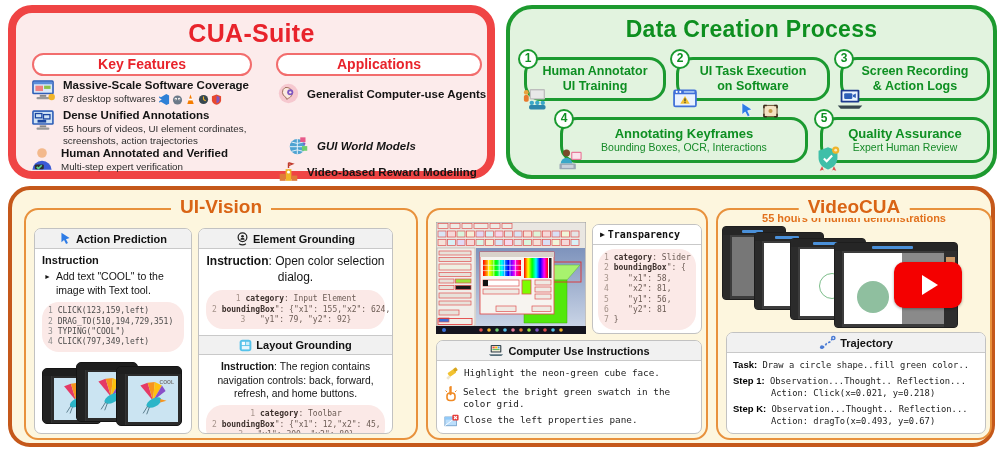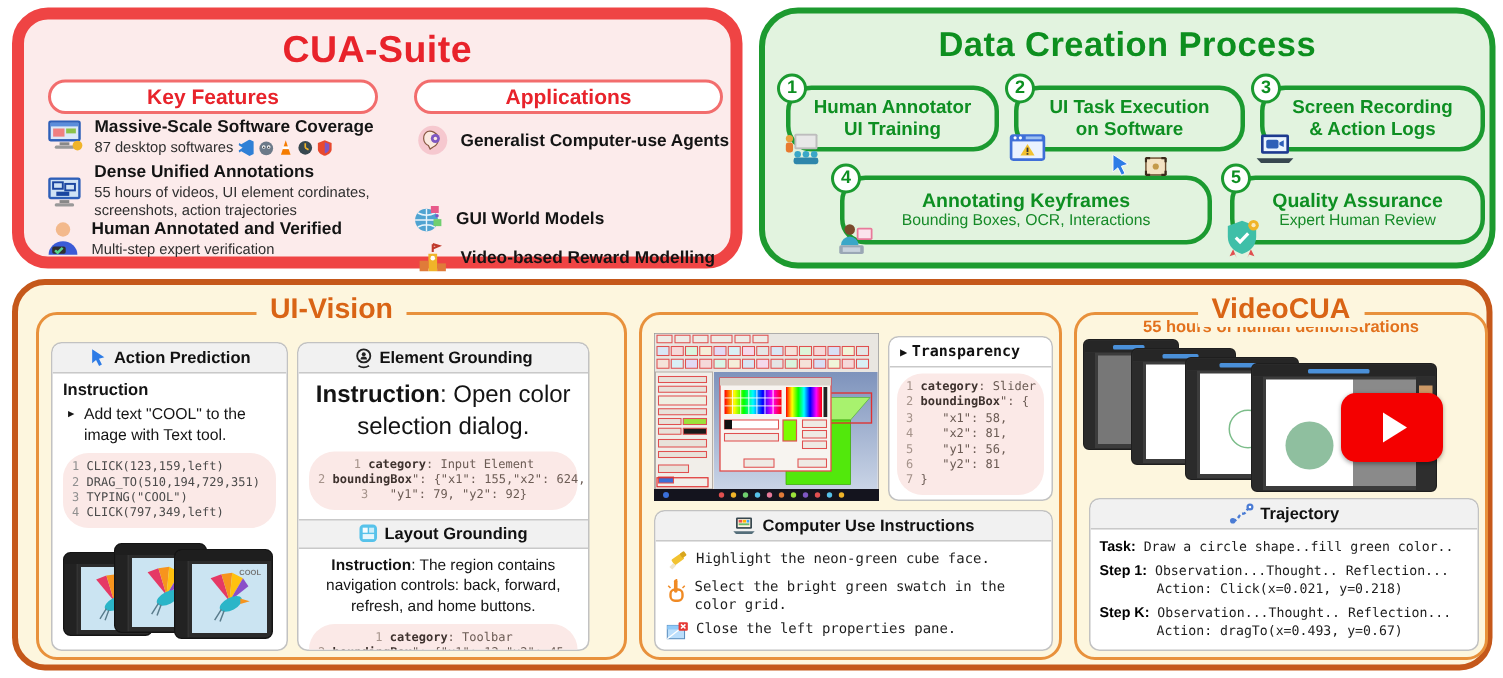--- a/index.html
+++ b/index.html
@@ -27,21 +27,21 @@
   .fltico{position:absolute;z-index:3;}
   
   .subbox{position:absolute;border:2.5px solid #E8913C;border-radius:14px;background:#FDF6DE;}
   .subtitle{position:absolute;top:-14px;left:50%;transform:translateX(-50%);background:#FDF6DE;padding:0 9px;font-weight:bold;font-size:19px;color:#D96415;white-space:nowrap;z-index:2;}
   .subsub{position:absolute;top:2px;left:0;right:0;text-align:center;font-weight:bold;font-size:11px;color:#E2711D;}
   .card{position:absolute;background:#fff;border:1.5px solid #C2C2C2;border-radius:7px;overflow:hidden;}
   .chead{height:20px;background:#F1F1F1;border-bottom:1.5px solid #C9C9C9;display:flex;align-items:center;justify-content:center;gap:4px;font-weight:bold;font-size:11px;color:#111;}
   .chead2{border-top:1.5px solid #C9C9C9;}
   .cbody{padding:5px 7px;}
   .ilabel{font-weight:bold;font-size:10.5px;color:#141414;}
-  .itext{font-size:16px;color:#141414;line-height:1.3;}
+  .itext{font-size:12px;color:#141414;line-height:1.3;}
   .bullet{display:flex;gap:5px;font-size:10.5px;color:#141414;line-height:1.3;margin-top:4px;padding-left:2px;}
   .code{background:#FBE9E7;border-radius:17px;padding:4px 5px 4px 6px;font-family:"DejaVu Sans Mono",monospace;font-size:8px;color:#6B5B54;counter-reset:ln;margin-top:5px;}
   .code .ln{display:block;white-space:pre;line-height:1.3;}
   .code .ln::before{counter-increment:ln;content:counter(ln) " ";color:#A5938B;}
   .code b{color:#3E322E;}
   .code.dark{color:#4A4A4A;}
   .code.dark .ln::before{color:#8F8F8F;}
   
   .shots{position:relative;height:72px;margin-top:6px;}
   .shot{position:absolute;background:#2B2B2B;border:1px solid #141414;border-radius:5px;overflow:hidden;}
@@ -143,21 +143,21 @@
                 <path d="M6 6 L6 2.8 M6 6 L8.4 7.4" stroke="#F0B429" stroke-width="1.2"></path>
               </svg>
           <svg width="11" height="11" viewBox="0 0 12 12">
                 <path d="M6 0.5 L11 2.5 V7 C11 9.5 8.5 11 6 11.8 C3.5 11 1 9.5 1 7 V2.5 Z" fill="#E8492E"></path>
                 <path d="M6 2 L9.3 3.3 V6.8 C9.3 8.5 7.7 9.6 6 10.2 Z" fill="#7E57C2"></path>
               </svg>
         </span></div>
       </div>
     </div>
 
-    <div class="feat" style="left:14px;top:96px;width:242px;align-items:center;">
+    <div class="feat" style="left:14px;top:96px;width:242px;">
       <svg width="26" height="22" viewBox="0 0 24 20">
           <rect x="2" y="1" width="20" height="13.5" rx="1.5" fill="#2E5FB8"></rect>
           <rect x="3.5" y="2.5" width="17" height="10.5" fill="#CFE3F5"></rect>
           <rect x="5" y="4" width="6" height="4" fill="none" stroke="#1A46A0" stroke-width="1.2"></rect>
           <rect x="12.5" y="5" width="6" height="4" fill="none" stroke="#1A46A0" stroke-width="1.2"></rect>
           <rect x="7" y="9.8" width="8" height="2.6" fill="#1A46A0"></rect>
           <rect x="9" y="15" width="6" height="1.8" fill="#888"></rect>
           <rect x="6" y="17" width="12" height="2" rx="1" fill="#999"></rect>
         </svg>
       <div style="width:210px;">
@@ -181,21 +181,21 @@
 
     <div class="app" style="left:262px;top:70px;">
       <svg width="21" height="21" viewBox="0 0 18 18">
           <circle cx="9" cy="9" r="8.3" fill="#F6C8CF"></circle>
           <path d="M6 4 a5 5 0 0 1 6 3 c.8 2.5-.5 5-3 6 l-1.5 1 -1 -2 a4.5 4.5 0 0 1 -.5 -8 Z" fill="#FBE9E0" stroke="#8A5A44" stroke-width=".7"></path>
           <circle cx="10.5" cy="8" r="2.6" fill="#7E57C2"></circle>
           <circle cx="10.5" cy="8" r="1" fill="#FBE9E0"></circle>
         </svg>
       <span>Generalist Computer-use Agents</span>
     </div>
-    <div class="app" style="left:259px;top:122px;">
+    <div class="app" style="left:272px;top:122px;font-style:italic;">
       <svg width="21" height="21" viewBox="0 0 18 18">
           <circle cx="8" cy="10" r="6.5" fill="#4FA3D1"></circle>
           <path d="M1.5 10 H14.5 M8 3.5 V16.5 M3 6 Q8 8.5 13 6 M3 14 Q8 11.5 13 14" stroke="#E8F4FB" stroke-width=".8" fill="none"></path>
           <rect x="10.5" y="2" width="4.5" height="4" fill="#E85A8A"></rect>
           <rect x="12" y="9.5" width="4.5" height="4" fill="#6FCF6F"></rect>
           <circle cx="14" cy="7.5" r="1" fill="#7E57C2"></circle>
         </svg>
       <span>GUI World Models</span>
     </div>
     <div class="app" style="left:262px;top:148px;">

